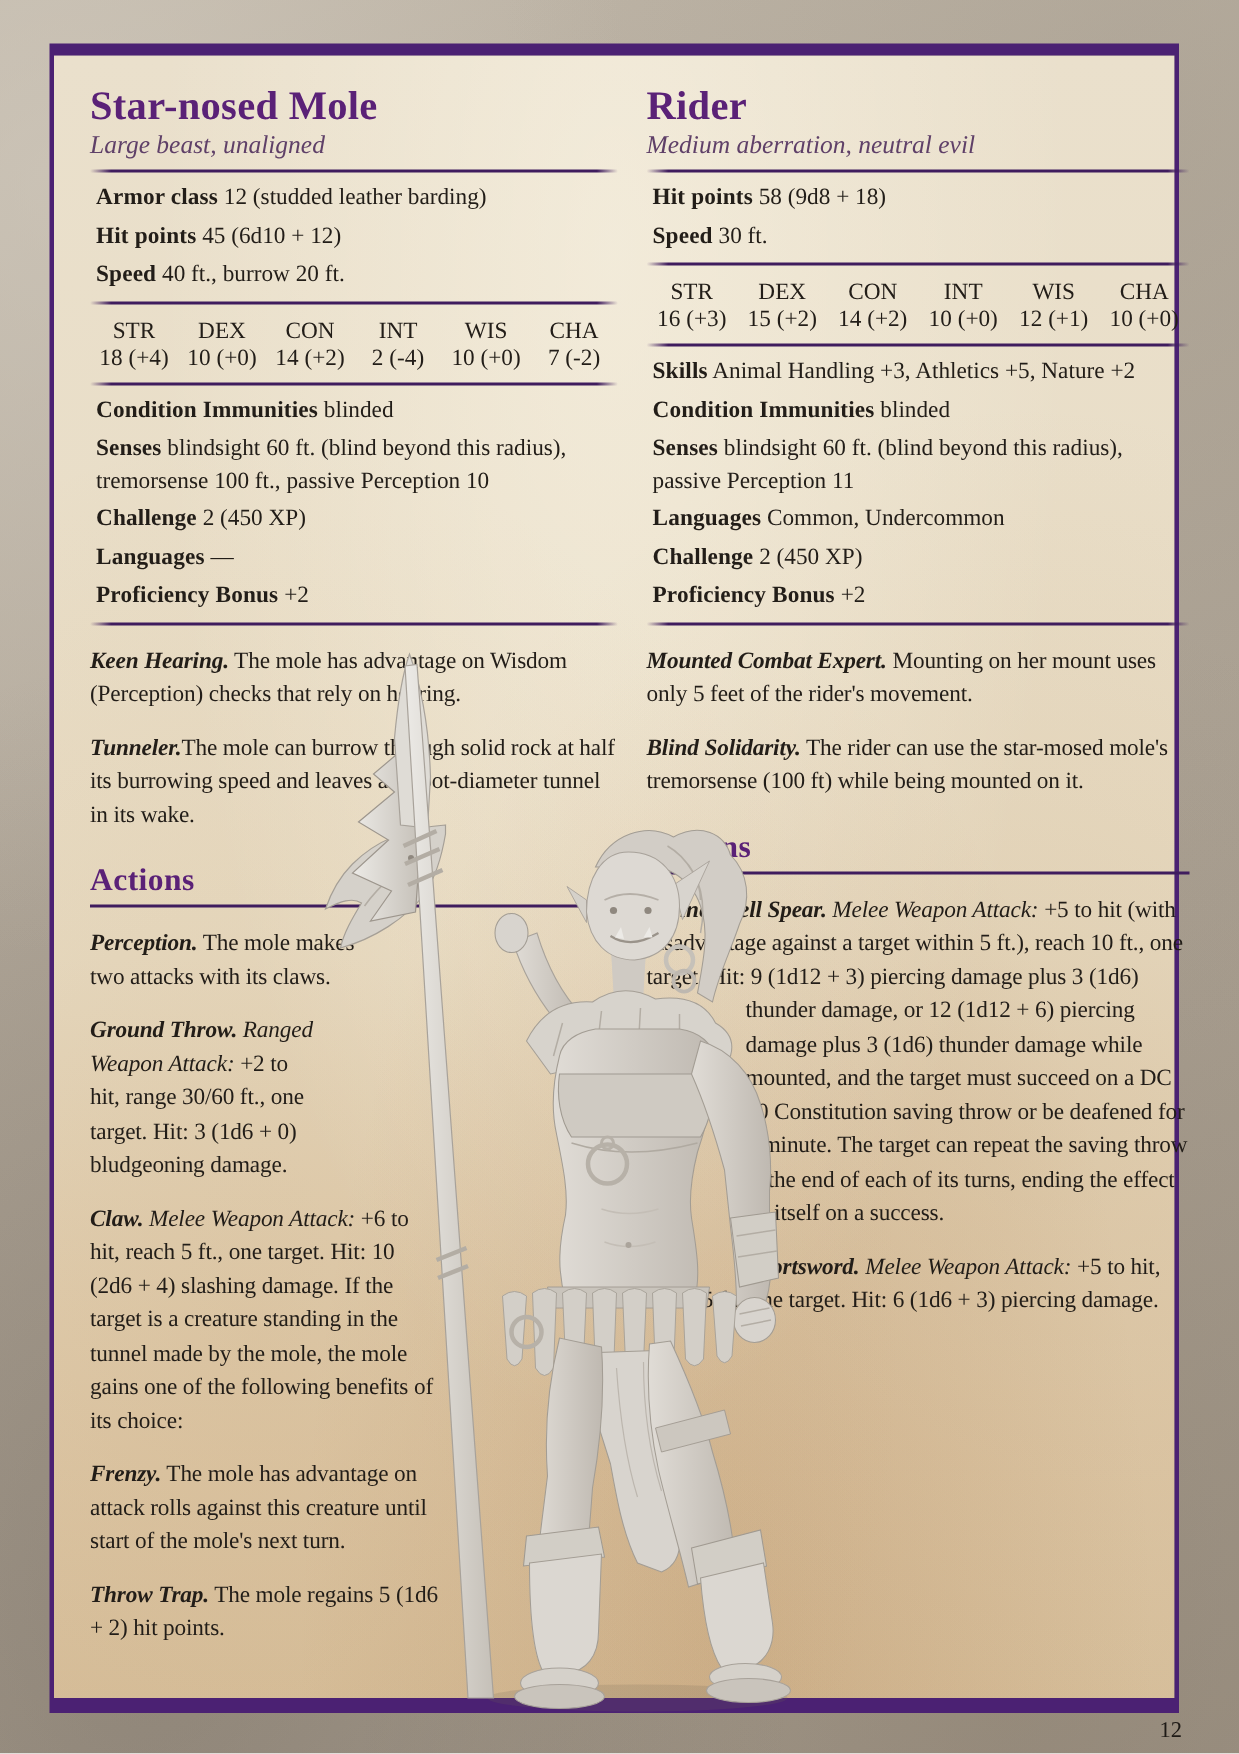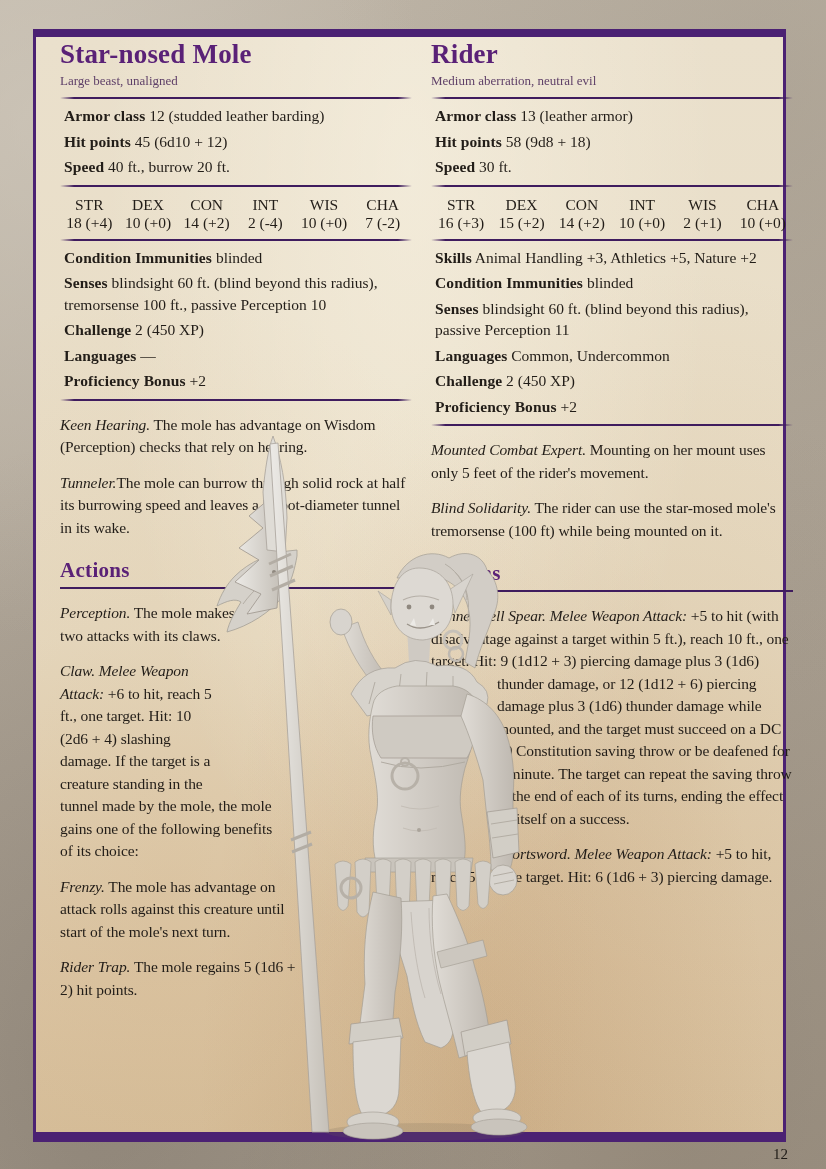--- a/index.html
+++ b/index.html
@@ -21,45 +21,45 @@
     position:absolute; left:33px; top:29px; width:747px; height:1095px;
     border-style:solid; border-color:#4b2173;
     border-width:8px 3px 10px 3px;
     background:
       radial-gradient(ellipse at 50% 12%, rgba(255,252,240,.40), transparent 58%),
       radial-gradient(ellipse at 18% 78%, rgba(198,160,110,.22), transparent 50%),
       radial-gradient(ellipse at 86% 66%, rgba(188,148,98,.20), transparent 48%),
       radial-gradient(ellipse at 60% 98%, rgba(170,120,70,.25), transparent 45%),
       linear-gradient(180deg,#eae0cc 0%,#e8dcc4 55%,#ddc8a8 86%,#d7c09d 100%);
   }
-  .col { position:absolute; top:2px; }
+  .col { position:absolute; top:18px; }
   .col-left  { left:24px;  width:352px; }
   .col-right { left:395px; width:362px; }
 
   .title {
     margin:0; font-size:27px; line-height:30px; font-weight:bold;
     color:#5a2177; letter-spacing:.2px;
   }
-  .sub { font-size:13px; line-height:19px; color:#5f4068; margin-top:2px; }
+  .sub { font-style:italic; font-size:17px; line-height:19px; color:#5f4068; margin-top:2px; }
   .rule {
     height:2px; margin:7px 0 6px 0;
     background:linear-gradient(90deg, rgba(63,28,94,0) 0%, #3f1c5e 4%, #3f1c5e 96%, rgba(63,28,94,0) 100%);
     border-radius:2px;
   }
   .prop { margin:4px; font-size:15.5px; line-height:21.5px; }
   .prop b { letter-spacing:.1px; }
   .props-block { margin:3px 0; }
   .details-block { margin:4px 0; }
   .abilities { display:flex; text-align:center; margin:9px 0 7px 0; }
   .ab { flex:1; }
   .ab-n { font-weight:normal; font-size:15.5px; margin-bottom:0; }
   .ab-v { font-size:15.5px; }
 
   .trait { margin:13px 0; font-size:15.5px; line-height:22.5px; letter-spacing:-0.1px; }
-  .trait .bi { font-weight:normal; font-style:italic; }
+  .trait .bi { font-weight:bold; font-style:italic; }
   .trait i { font-style:italic; }
 
   .actions-h {
     margin:20px 0 11px 0; padding-bottom:5px;
     font-size:21px; line-height:23px; font-weight:bold; color:#5a2177;
     border-bottom:2px solid #3f1c5e; letter-spacing:.3px;
   }
 
   
   .flow-spear {
@@ -127,31 +127,31 @@
         <p class="prop"><b>Senses</b><span> blindsight 60 ft. (blind beyond this radius), tremorsense 100 ft., passive Perception 10</span></p>
         <p class="prop"><b>Challenge</b><span> 2 (450 XP)</span></p>
         <p class="prop"><b>Languages</b><span> —</span></p>
         <p class="prop"><b>Proficiency Bonus</b><span> +2</span></p>
       </div>
       <div class="rule"></div>
       <p class="trait"><b class="bi">Keen Hearing.</b><i></i><span> The mole has advantage on Wisdom (Perception) checks that rely on hearing.</span></p>
       <p class="trait"><b class="bi">Tunneler.</b><i></i><span>The mole can burrow through solid rock at half its burrowing speed and leaves a 5-foot-diameter tunnel in its wake.</span></p>
       <h2 class="actions-h">Actions</h2>
       <p class="trait"><span class="flow-spear"></span><b class="bi">Perception.</b><i></i><span> The mole makes two attacks with its claws.</span></p>
+      <p class="trait"><b class="bi">Ground Throw.</b><i> Ranged Weapon Attack:</i><span> +2 to hit, range 30/60 ft., one target. Hit: 3 (1d6 + 0) bludgeoning damage.</span></p>
       <p class="trait"><b class="bi">Claw.</b><i> Melee Weapon Attack:</i><span> +6 to hit, reach 5 ft., one target. Hit: 10 (2d6 + 4) slashing damage. If the target is a creature standing in the tunnel made by the mole, the mole gains one of the following benefits of its choice:</span></p>
       <p class="trait"><b class="bi">Frenzy.</b><i></i><span> The mole has advantage on attack rolls against this creature until start of the mole's next turn.</span></p>
-      <p class="trait"><b class="bi">Rider Trap.</b><i></i><span> The mole regains 5 (1d6 + 2) hit points.</span></p>
+      <p class="trait"><b class="bi">Throw Trap.</b><i></i><span> The mole regains 5 (1d6 + 2) hit points.</span></p>
     </section>
 
     <section class="col col-right">
       <h1 class="title">Rider</h1>
       <div class="sub">Medium aberration, neutral evil</div>
       <div class="rule"></div>
       <div class="props-block">
-        <p class="prop"><b>Armor class</b><span> 13 (leather armor)</span></p>
         <p class="prop"><b>Hit points</b><span> 58 (9d8 + 18)</span></p>
         <p class="prop"><b>Speed</b><span> 30 ft.</span></p>
       </div>
       <div class="rule"></div>
       <div class="abilities">
         <div class="ab">
             <div class="ab-n">STR</div>
             <div class="ab-v">16 (+3)</div>
           </div>
         <div class="ab">
@@ -161,21 +161,21 @@
         <div class="ab">
             <div class="ab-n">CON</div>
             <div class="ab-v">14 (+2)</div>
           </div>
         <div class="ab">
             <div class="ab-n">INT</div>
             <div class="ab-v">10 (+0)</div>
           </div>
         <div class="ab">
             <div class="ab-n">WIS</div>
-            <div class="ab-v">2 (+1)</div>
+            <div class="ab-v">12 (+1)</div>
           </div>
         <div class="ab">
             <div class="ab-n">CHA</div>
             <div class="ab-v">10 (+0)</div>
           </div>
       </div>
       <div class="rule"></div>
       <div class="details-block">
         <p class="prop"><b>Skills</b><span> Animal Handling +3, Athletics +5, Nature +2</span></p>
         <p class="prop"><b>Condition Immunities</b><span> blinded</span></p>

